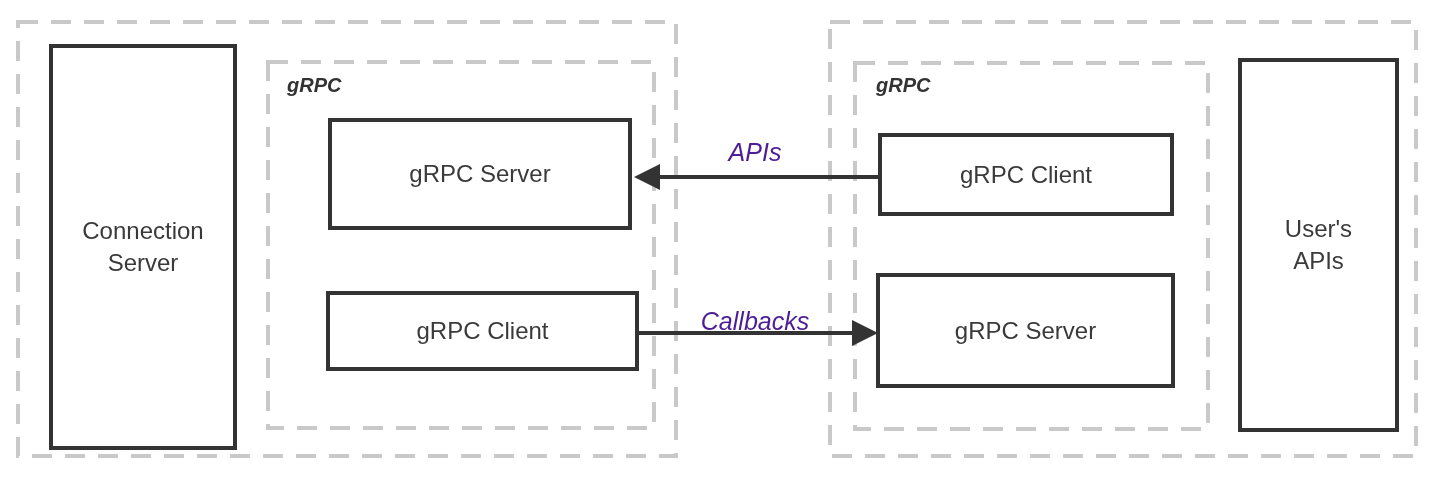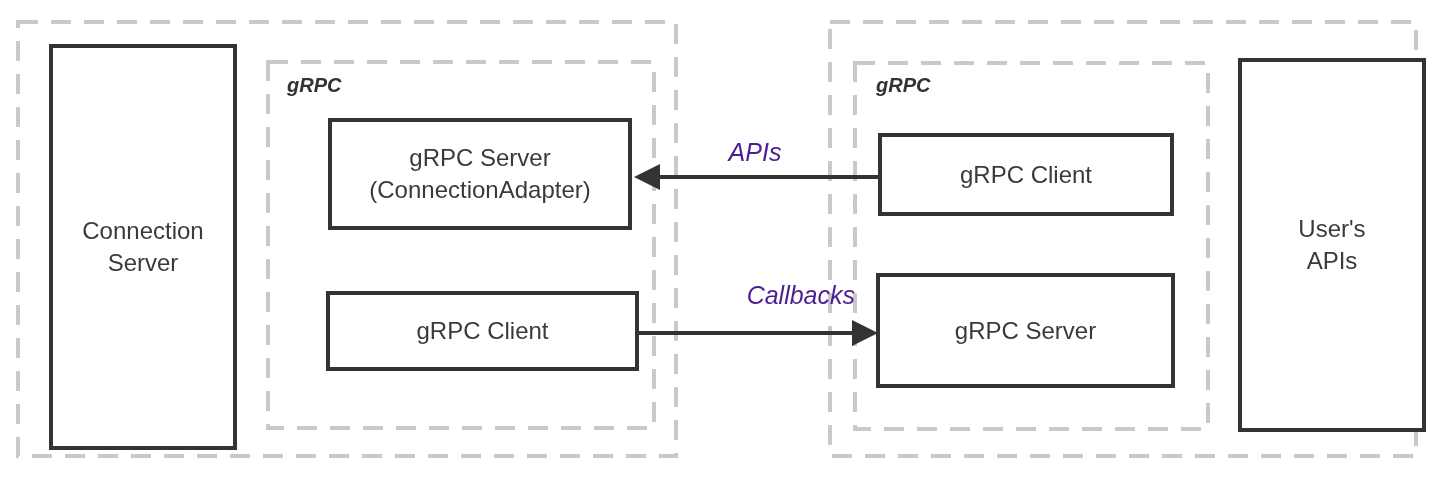--- a/index.html
+++ b/index.html
@@ -53,25 +53,25 @@
     color: #4c1d95;
     text-align: center;
     width: 200px;
   }
   
   .pos-connection-process { left: 49px;  top: 44px;  width: 188px; height: 406px; }
   .pos-left-grpc-server   { left: 328px; top: 118px; width: 304px; height: 112px; }
   .pos-left-grpc-client   { left: 326px; top: 291px; width: 313px; height: 80px; }
   .pos-right-grpc-client  { left: 878px; top: 133px; width: 296px; height: 83px; }
   .pos-right-grpc-server  { left: 876px; top: 273px; width: 299px; height: 115px; }
-  .pos-users-code         { left: 1238px; top: 58px; width: 188px; height: 374px; }
+  .pos-users-code         { left: 1238px; top: 58px; width: 161px; height: 374px; }
   .pos-left-grpc-label    { left: 287px; top: 71px; }
   .pos-right-grpc-label   { left: 876px; top: 71px; }
   .pos-apis-label         { left: 655px; top: 139px; }
-  .pos-callbacks-label    { left: 655px; top: 282px; text-align: right; }
+  .pos-callbacks-label    { left: 655px; top: 308px; }
 </style>
 </head>
 <body>
 
 <div class="canvas">
 
   <svg class="shape-layer" viewBox="0 0 1456 482" xmlns="http://www.w3.org/2000/svg">
 
     <rect x="18" y="22" width="658" height="434" fill="none" stroke-width="4" stroke-dasharray="20 13" stroke="#c9c9c9"></rect>
     <rect x="268" y="62" width="386" height="366" fill="none" stroke-width="4" stroke-dasharray="20 13" stroke="#c9c9c9"></rect>
@@ -90,21 +90,20 @@
       <span>Connection</span>
       <span>Server</span>
     </div>
   </div>
 
   <div class="group-label pos-left-grpc-label">gRPC</div>
 
   <div class="box pos-left-grpc-server">
     <div>
       <span>gRPC Server</span>
-      <span>(ConnectionAdapter)</span>
     </div>
   </div>
 
   <div class="box pos-left-grpc-client">
     <span>gRPC Client</span>
   </div>
 
   <div class="arrow-label pos-apis-label">APIs</div>
 
   <div class="arrow-label pos-callbacks-label">Callbacks</div>

